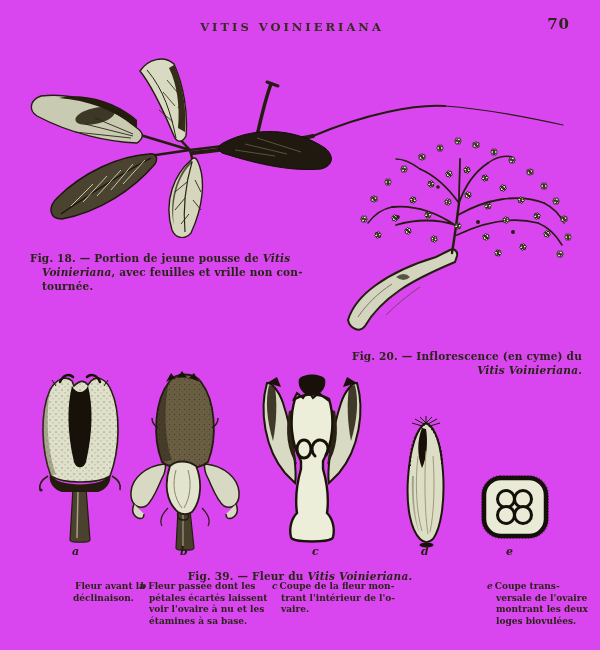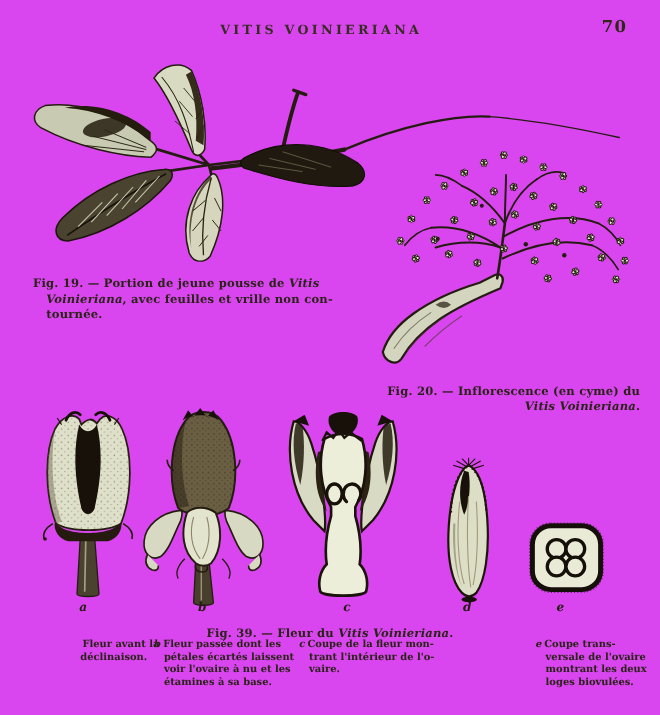--- a/index.html
+++ b/index.html
@@ -98,21 +98,21 @@
       <path d="M166,102 C153,116 143,140 149,168 C146,144 152,118 168,104 Z" fill="#3a311d" opacity="0.8"></path>
       <path d="M167,104 C160,128 158,152 160,174" stroke="#2b2414" stroke-width="1.2" fill="none"></path>
       <path d="M162,124 L150,134 M160,140 L150,152 M164,156 L156,166 M170,122 L176,134 M168,142 L176,152" stroke="#2b2414" stroke-width="0.9" fill="none"></path>
     </g>
     <g>
       <path d="M198,85 C230,68 270,70 300,90 C310,98 308,108 296,111 C262,114 226,104 197,95 C192,91 193,88 198,85 Z" fill="#1f1910" stroke="#120d06" stroke-width="1"></path>
       <path d="M210,92 L250,98 M220,86 L262,96 M232,80 L276,94" stroke="#7d7458" stroke-width="0.8" opacity="0.8" fill="none"></path>
     </g>
   </svg>
 
-  <p class="figcap cap19"><span>Fig. 19. — Portion de jeune pousse de </span><span class="sp">Vitis Voinieriana</span><span>, avec feuilles et vrille non con­tournée.</span></p>
+  <p class="figcap cap19"><span>Fig. 18. — Portion de jeune pousse de </span><span class="sp">Vitis Voinieriana</span><span>, avec feuilles et vrille non con­tournée.</span></p>
 
   <svg class="svg20" width="248" height="208" viewBox="0 0 248 208">
     <g>
       <path d="M10,193 C14,180 24,168 38,158 C56,145 78,136 98,130 L112,123 C116,121 120,124 119,129 L117,135 C98,143 78,152 62,163 C46,174 34,187 27,199 C22,206 12,202 10,193 Z" fill="#d4d5bf" stroke="#241c10" stroke-width="2"></path>
       <path d="M20,190 C28,178 40,166 54,157 M32,192 C40,182 52,170 66,161 M48,188 C58,178 70,168 82,160" stroke="#443924" stroke-width="1" fill="none" opacity="0.6"></path>
       <path d="M58,150 q8,-6 14,0 q-6,6 -14,0 Z" fill="#241c10" opacity="0.7"></path>
     </g>
     <g stroke="#241c10" fill="none" stroke-linecap="round">
       <path d="M114,126 C117,108 119,92 121,76" stroke-width="2.4"></path>
       <path d="M121,76 C108,58 96,48 82,42 M121,76 C128,56 138,44 150,36 M121,76 C121,58 122,44 122,32" stroke-width="1.8"></path>

